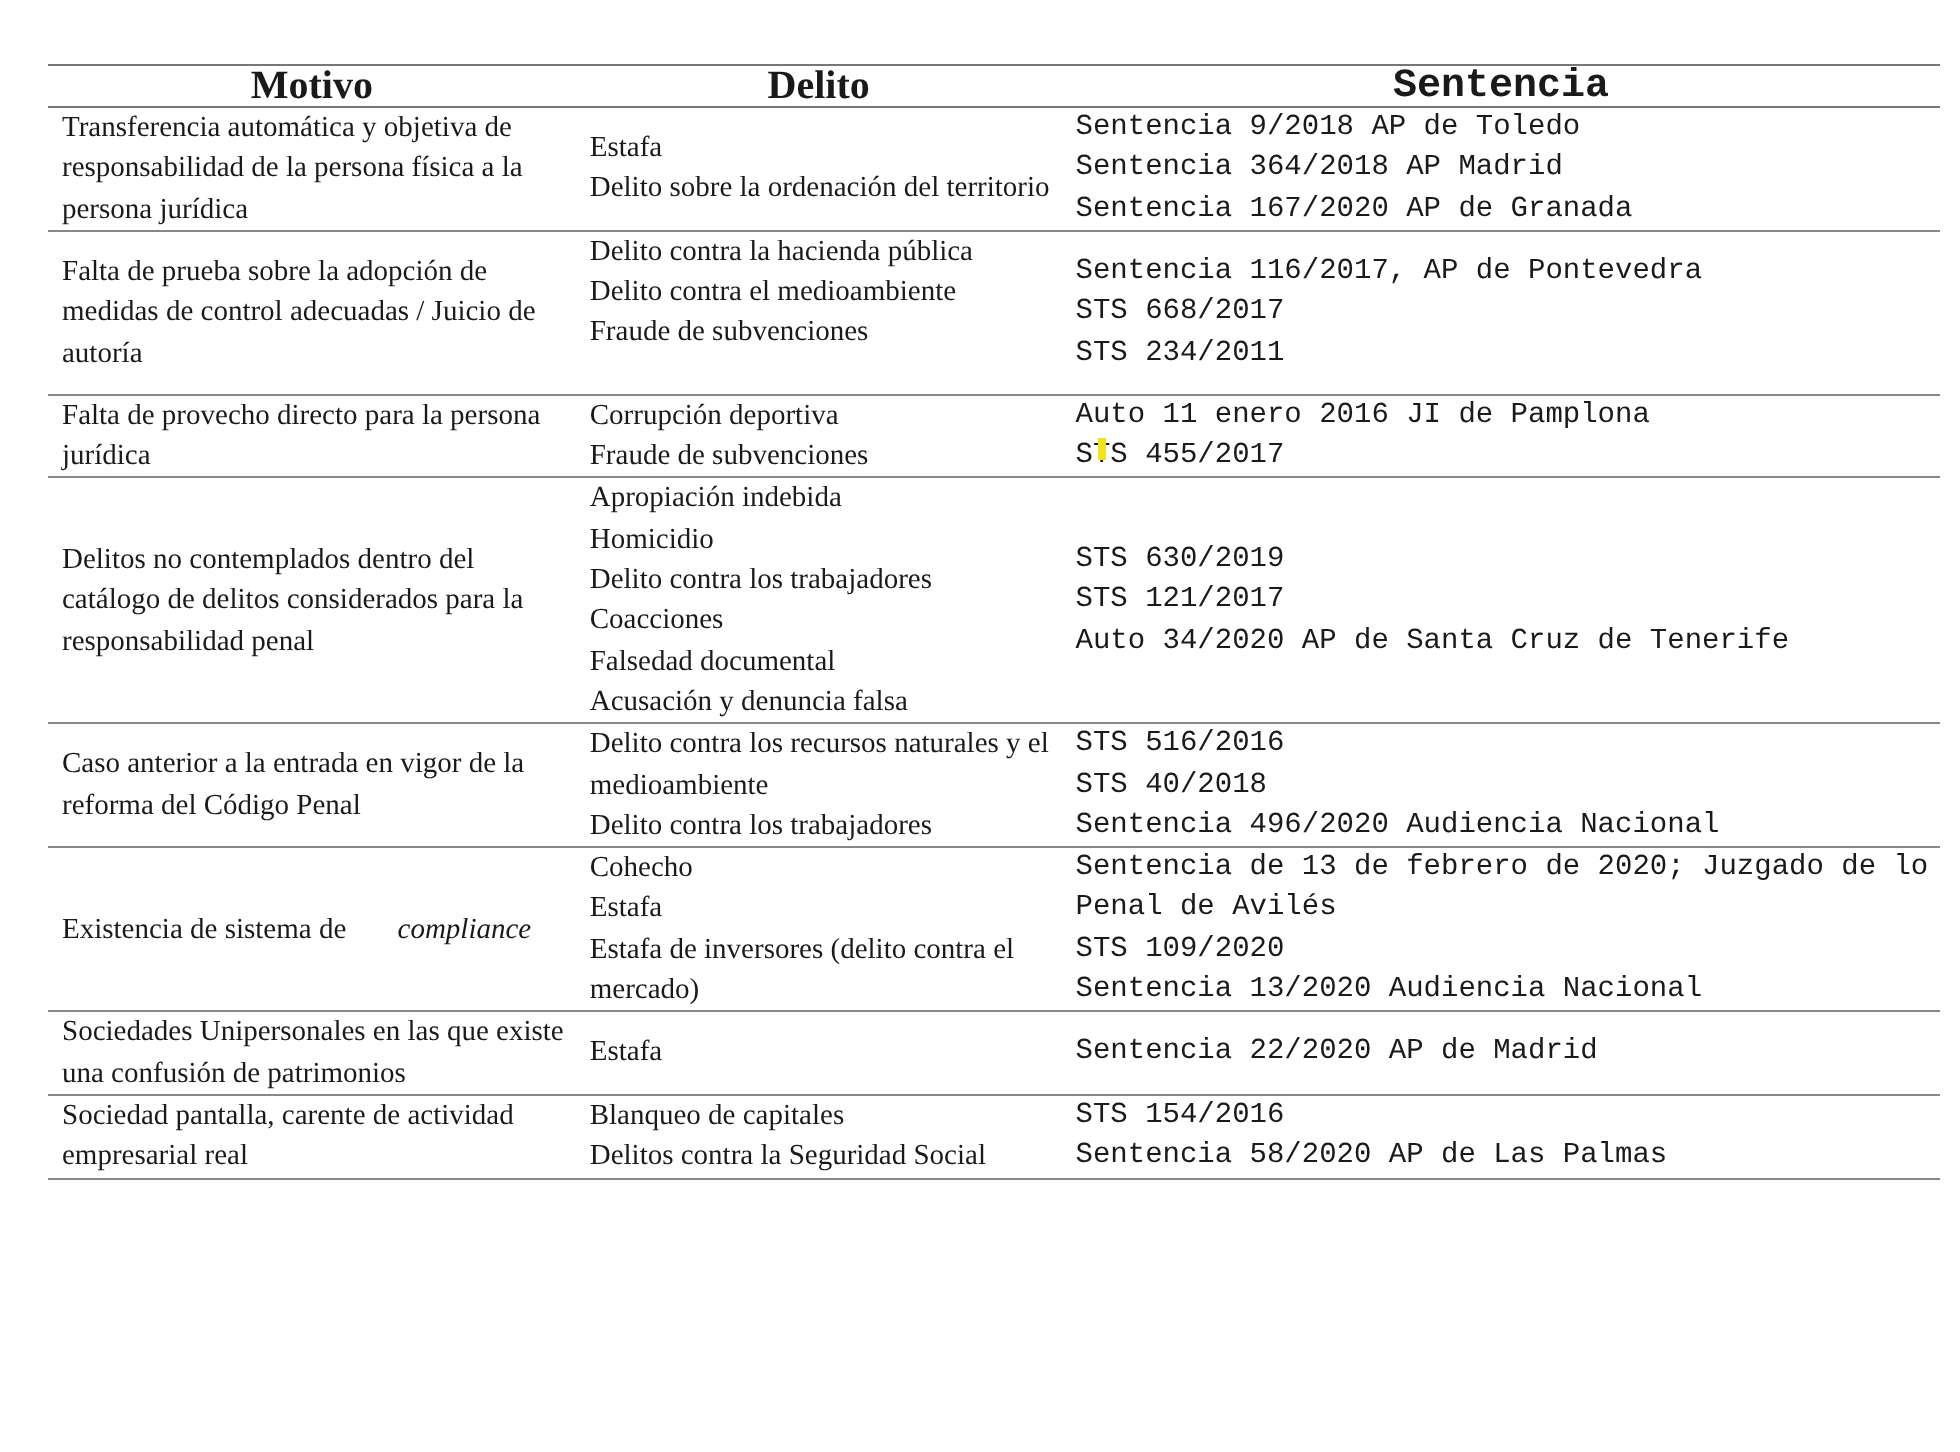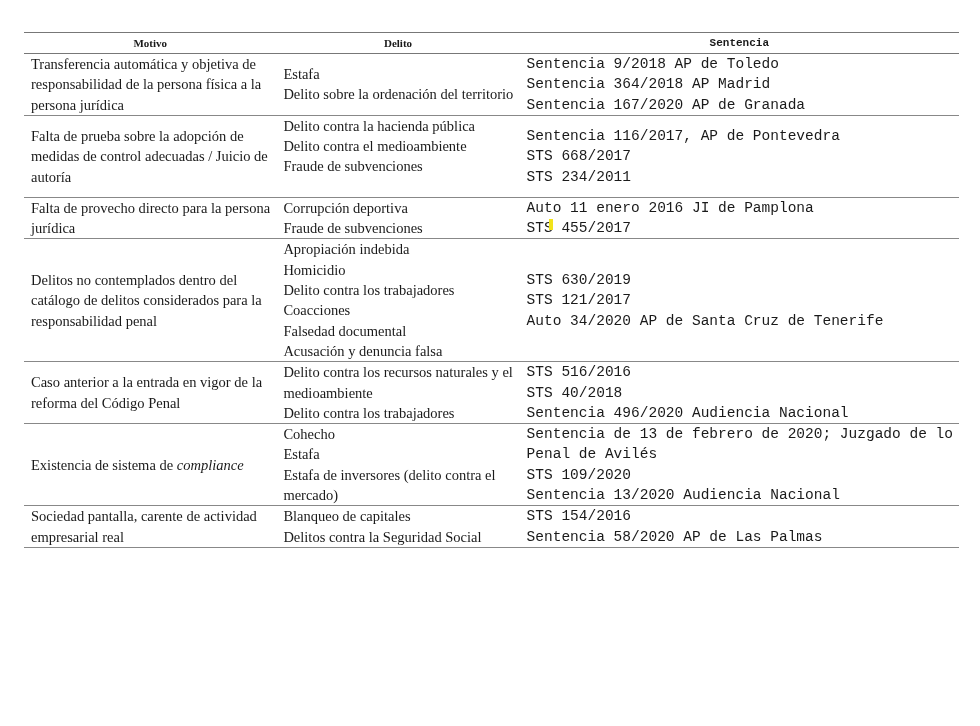--- a/index.html
+++ b/index.html
@@ -1,28 +1,28 @@
 <!DOCTYPE html>
 <html><head>
 <meta charset="utf-8">
 <style>
   html, body { margin: 0; padding: 0; background: #ffffff; }
   body { width: 980px; height: 726px; position: relative; overflow: hidden;
          font-family: "Liberation Serif", "DejaVu Serif", serif; color: #1a1a1a; }
   .tbl { position: absolute; left: 24px; top: 32px; width: 935px; border-collapse: collapse; }
-  .tbl th { font-weight: bold; font-size: 11px; line-height: 19px; padding: 1px 6px 0 6px;
+  .tbl th { font-weight: bold; font-size: 20px; line-height: 19px; padding: 1px 6px 0 6px;
             border-top: 1.5px solid #777; border-bottom: 1.5px solid #777; text-align: center; }
   .tbl td { font-size: 14.5px; line-height: 20.3px; padding: 0 6px 0 7px; vertical-align: middle;
             border-bottom: 1.5px solid #888; }
   .c1 { width: 276px; }
   .c2 { width: 280px; }
   .c3 { width: 337px; font-family: Liberation Mono, monospace; }
   .line { display: block; white-space: nowrap; }
   .mark { position: absolute; left: 549px; top: 219px; width: 4px; height: 11px; background: #f2e31a; }
-  em { font-style: italic; }
+  em { font-style: italic; margin-left: 22px; }
 </style>
 </head>
 <body>
 
 <table class="tbl">
   <thead>
     <tr>
       <th class="c1">Motivo</th>
       <th class="c2">Delito</th>
       <th class="c3">Sentencia</th>
@@ -133,20 +133,32 @@
         <span class="line">mercado)</span>
       </td>
       <td class="c3">
         <span class="line">Sentencia de 13 de febrero de 2020; Juzgado de lo</span>
         <span class="line">Penal de Avilés</span>
         <span class="line">STS 109/2020</span>
         <span class="line">Sentencia 13/2020 Audiencia Nacional</span>
       </td>
     </tr>
 
+    <tr>
+      <td class="c1">
+        <span class="line">Sociedades Unipersonales en las que existe</span>
+        <span class="line">una confusión de patrimonios</span>
+      </td>
+      <td class="c2">
+        <span class="line">Estafa</span>
+      </td>
+      <td class="c3">
+        <span class="line">Sentencia 22/2020 AP de Madrid</span>
+      </td>
+    </tr>
 
     <tr>
       <td class="c1">
         <span class="line">Sociedad pantalla, carente de actividad</span>
         <span class="line">empresarial real</span>
       </td>
       <td class="c2">
         <span class="line">Blanqueo de capitales</span>
         <span class="line">Delitos contra la Seguridad Social</span>
       </td>

